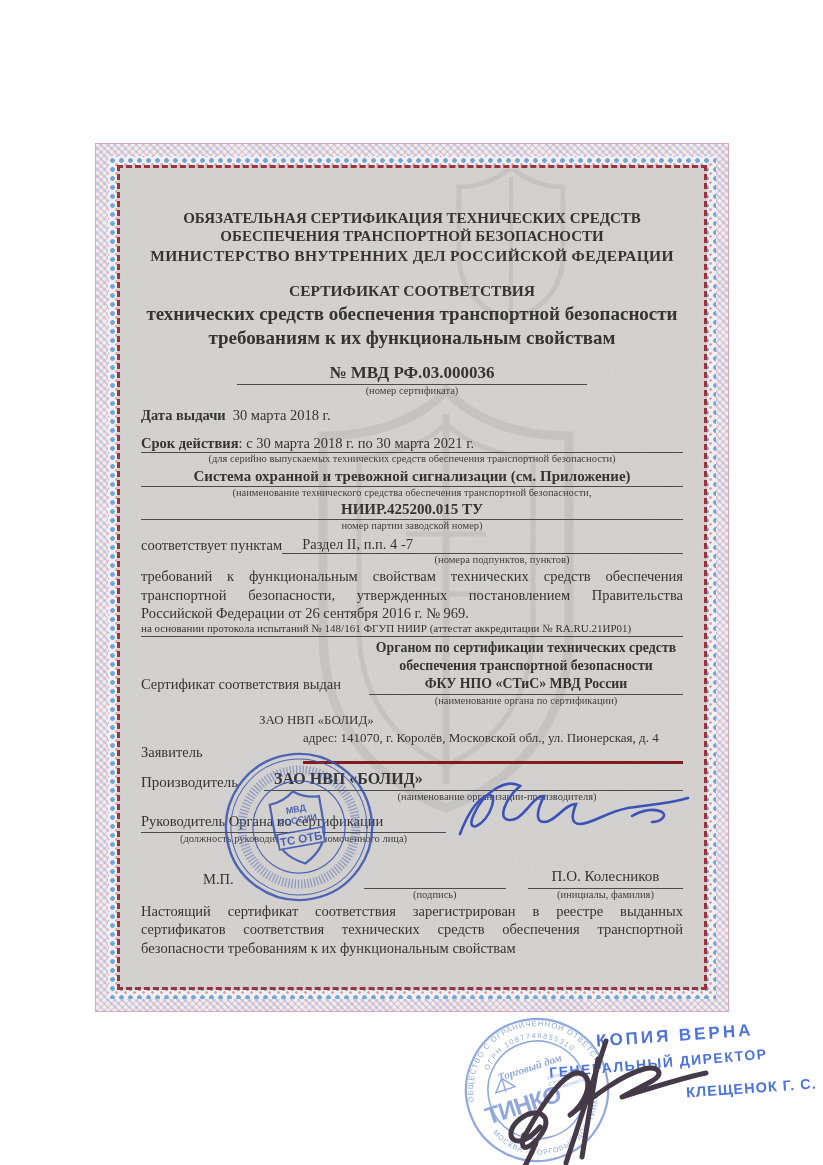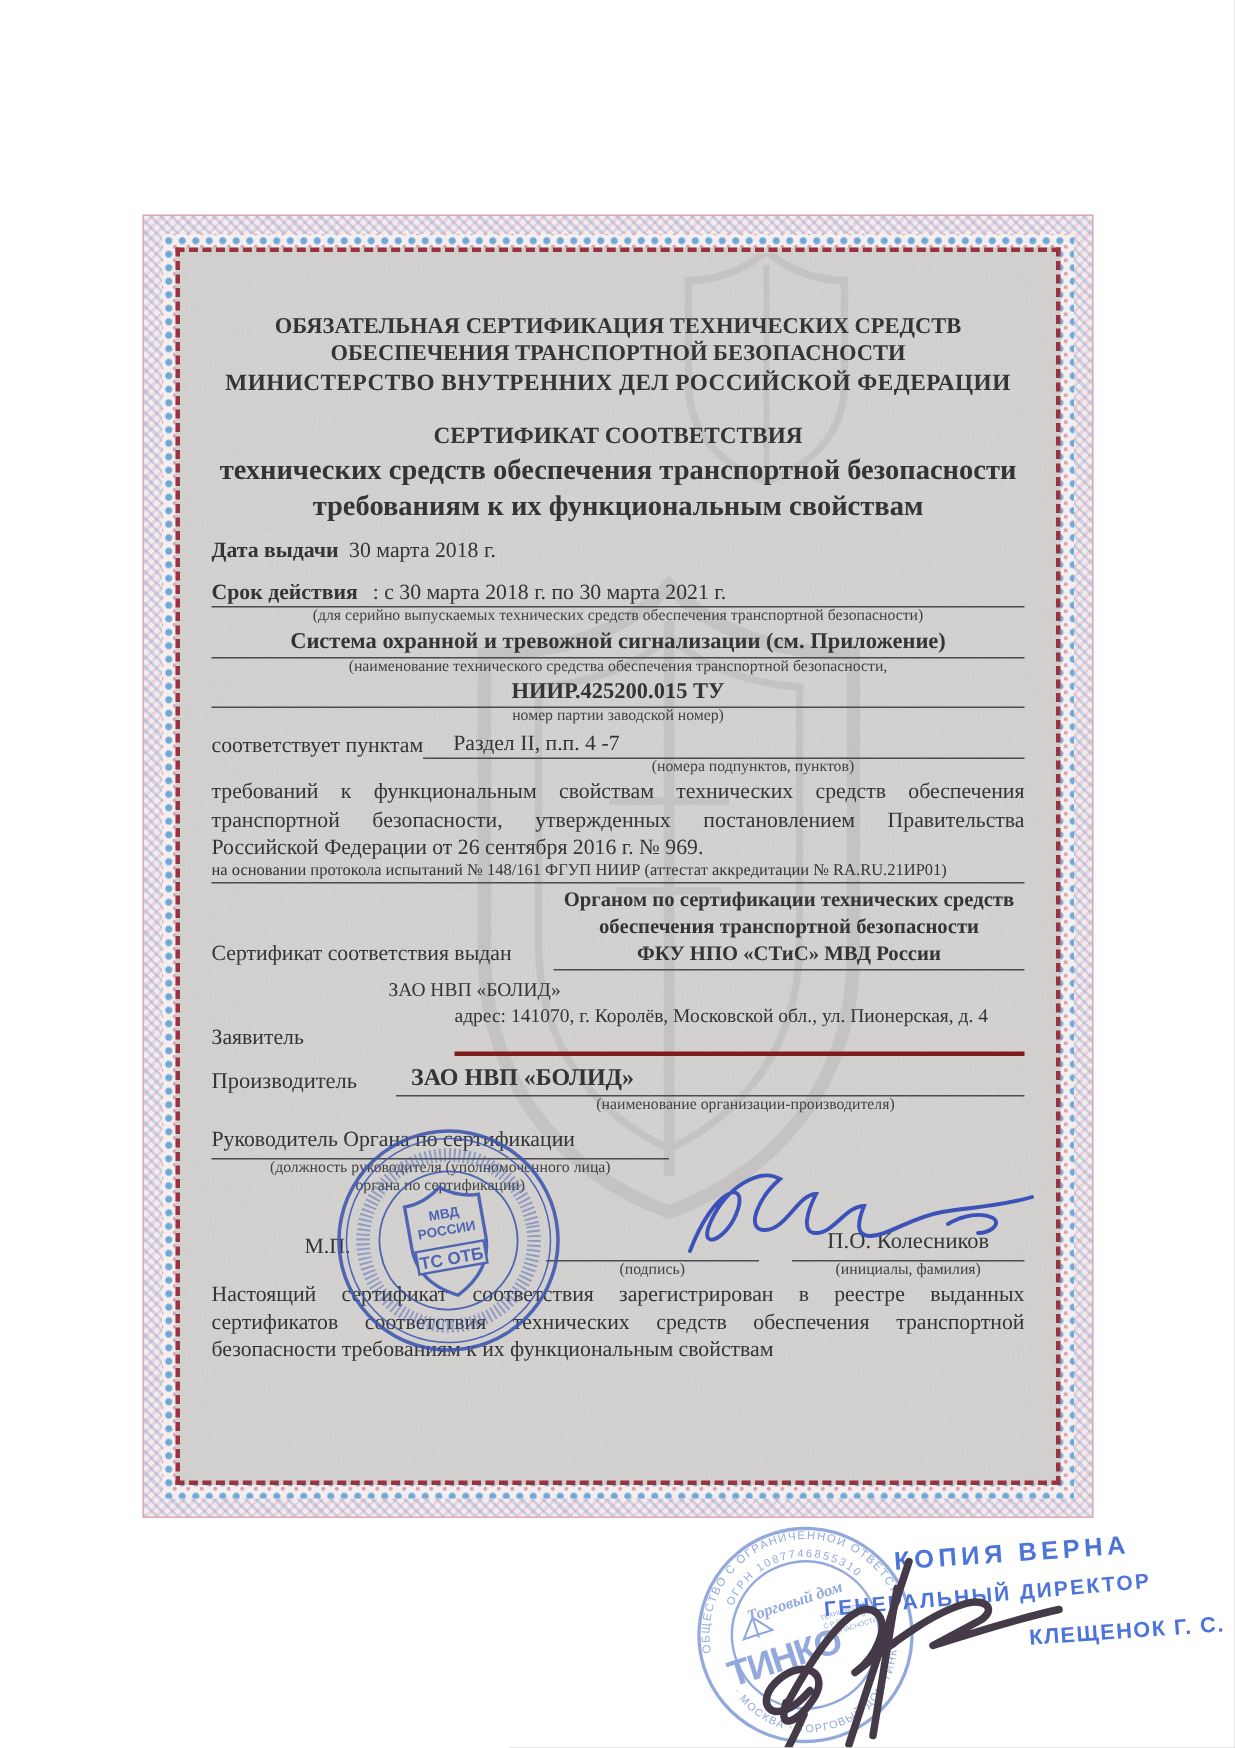--- a/index.html
+++ b/index.html
@@ -38,21 +38,21 @@
   .bld { font-weight:bold; }
   .title { font-size:15.5px; font-weight:bold; letter-spacing:.3px; }
   .sub { font-size:15px; font-weight:bold; margin-top:16px; line-height:1.22; }
   .doct { font-size:15.5px; font-weight:bold; margin-top:16px; }
   .docs { font-size:19px; font-weight:bold; line-height:1.26; margin-top:2px; }
   .numrow { margin-top:12px; }
   .numline { display:inline-block; min-width:350px; border-bottom:1px solid #4b4b4b; font-size:17px; font-weight:bold; padding-bottom:1px; }
   .cap { font-size:10.5px; color:#414141; line-height:1.2; }
   .row { display:flex; align-items:flex-end; }
   .fill { flex:1; border-bottom:1px solid #4b4b4b; height:1.15em; }
-  .uline { border-bottom:1px solid #4b4b4b; } .mt8 { margin-top:8px; } .mt10 { margin-top:10px;gap:10px; } .mt12 { }
+  .uline { border-bottom:1px solid #4b4b4b; } .mt8 { margin-top:8px; } .mt10 { margin-top:10px; } .mt12 { }
   .lab { white-space:nowrap; }
   .just { text-align:justify; }
   .small { font-size:11px; }
   .issued { display:flex; align-items:flex-end; margin-top:2px; }
   .issued .left { width:228px; font-size:14.5px; padding-bottom:2px; }
   .issued .right { flex:1; text-align:center; font-weight:bold; font-size:13.8px; line-height:1.3; border-bottom:1px solid #4b4b4b; padding-bottom:1px; }
   .caprow { display:flex; } .caprow .sp { width:228px; } .caprow .cc { flex:1; text-align:center; }
   .appl { display:flex; align-items:flex-end; margin-top:4px; }
   .appl .left { width:118px; font-size:14.5px; padding-bottom:3px; }
   .appl .right { flex:1; font-size:13px; line-height:1.35; }
@@ -111,20 +111,24 @@
         </div>
 
         <div class="c title">МИНИСТЕРСТВО ВНУТРЕННИХ ДЕЛ РОССИЙСКОЙ ФЕДЕРАЦИИ</div>
 
         <div class="c doct">СЕРТИФИКАТ СООТВЕТСТВИЯ</div>
         <div class="c docs">
           <div>технических средств обеспечения транспортной безопасности</div>
           <div>требованиям к их функциональным свойствам</div>
         </div>
 
+        <div class="c numrow">
+          <span class="numline">№ МВД РФ.03.000036</span>
+          <div class="cap">(номер сертификата)</div>
+        </div>
 
         <div class="row mt8">
           <span class="bld lab">Дата выдачи</span>
           <span style="margin-left:7px">30 марта 2018 г.</span>
         </div>
 
         <div class="row uline mt10">
           <span class="bld lab">Срок действия</span>
           <span>: с 30 марта 2018 г. по 30 марта 2021 г.</span>
         </div>
@@ -150,20 +154,21 @@
         <div class="issued">
           <div class="left">Сертификат соответствия выдан</div>
           <div class="right">
             <div>Органом по сертификации технических средств</div>
             <div>обеспечения транспортной безопасности</div>
             <div>ФКУ НПО «СТиС» МВД России</div>
           </div>
         </div>
         <div class="caprow">
           <div class="sp"></div>
+          <div class="cc cap">(наименование органа по сертификации)</div>
         </div>
 
         <div class="appl">
           <div class="left">Заявитель</div>
           <div class="right">
             <div>ЗАО НВП «БОЛИД»</div>
             <div class="addr">адрес: 141070, г. Королёв, Московской обл., ул. Пионерская, д. 4</div>
           </div>
         </div>
         <div class="caprow2">
@@ -173,21 +178,20 @@
         <div class="prod">
           <span class="plab">Производитель</span>
           <span class="pval">ЗАО НВП «БОЛИД»</span>
           <span class="fill"></span>
         </div>
         <div class="cap" style="text-align:center;padding-left:170px">(наименование организации-производителя)</div>
 
         <div class="head-block">
           <div class="hl">Руководитель Органа по сертификации</div>
           <div class="cap c">(должность руководителя (уполномоченного лица)</div>
-          <div class="cap c">органа по сертификации)</div>
         </div>
 
         <div class="mp-row">
           <div class="mp">М.П.</div>
           <div class="sig-col">
             <div class="ln"></div>
             <div class="cap">(подпись)</div>
           </div>
           <div class="name-col">
             <div class="nm">П.О. Колесников</div>

